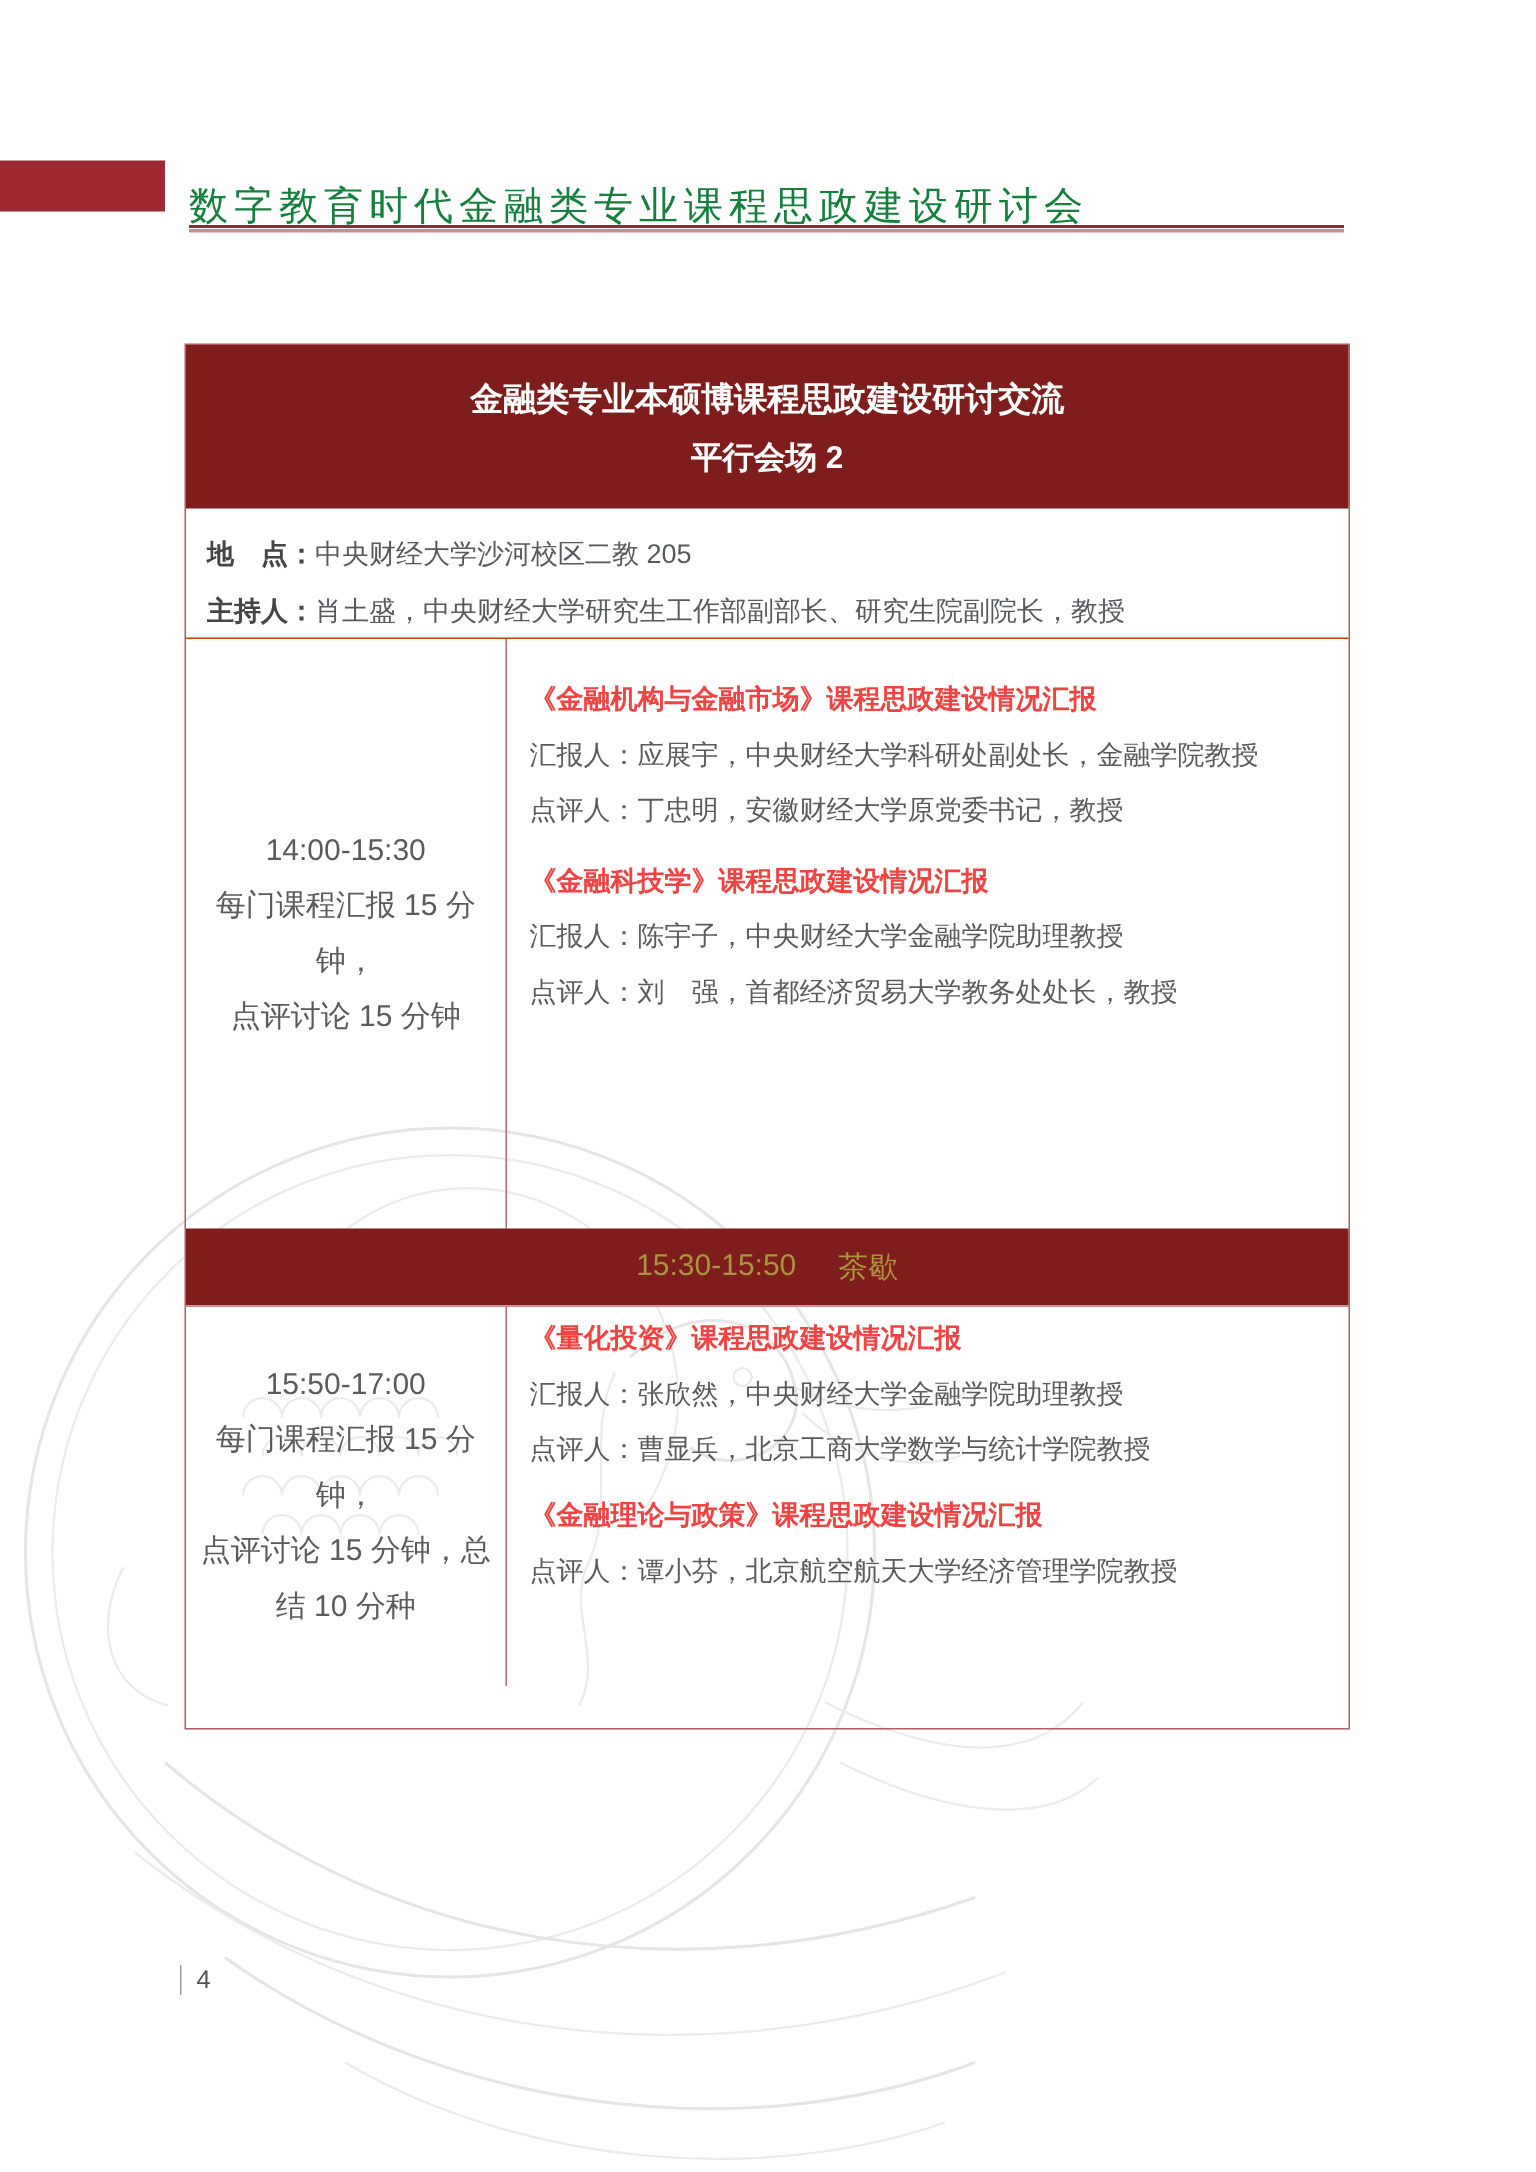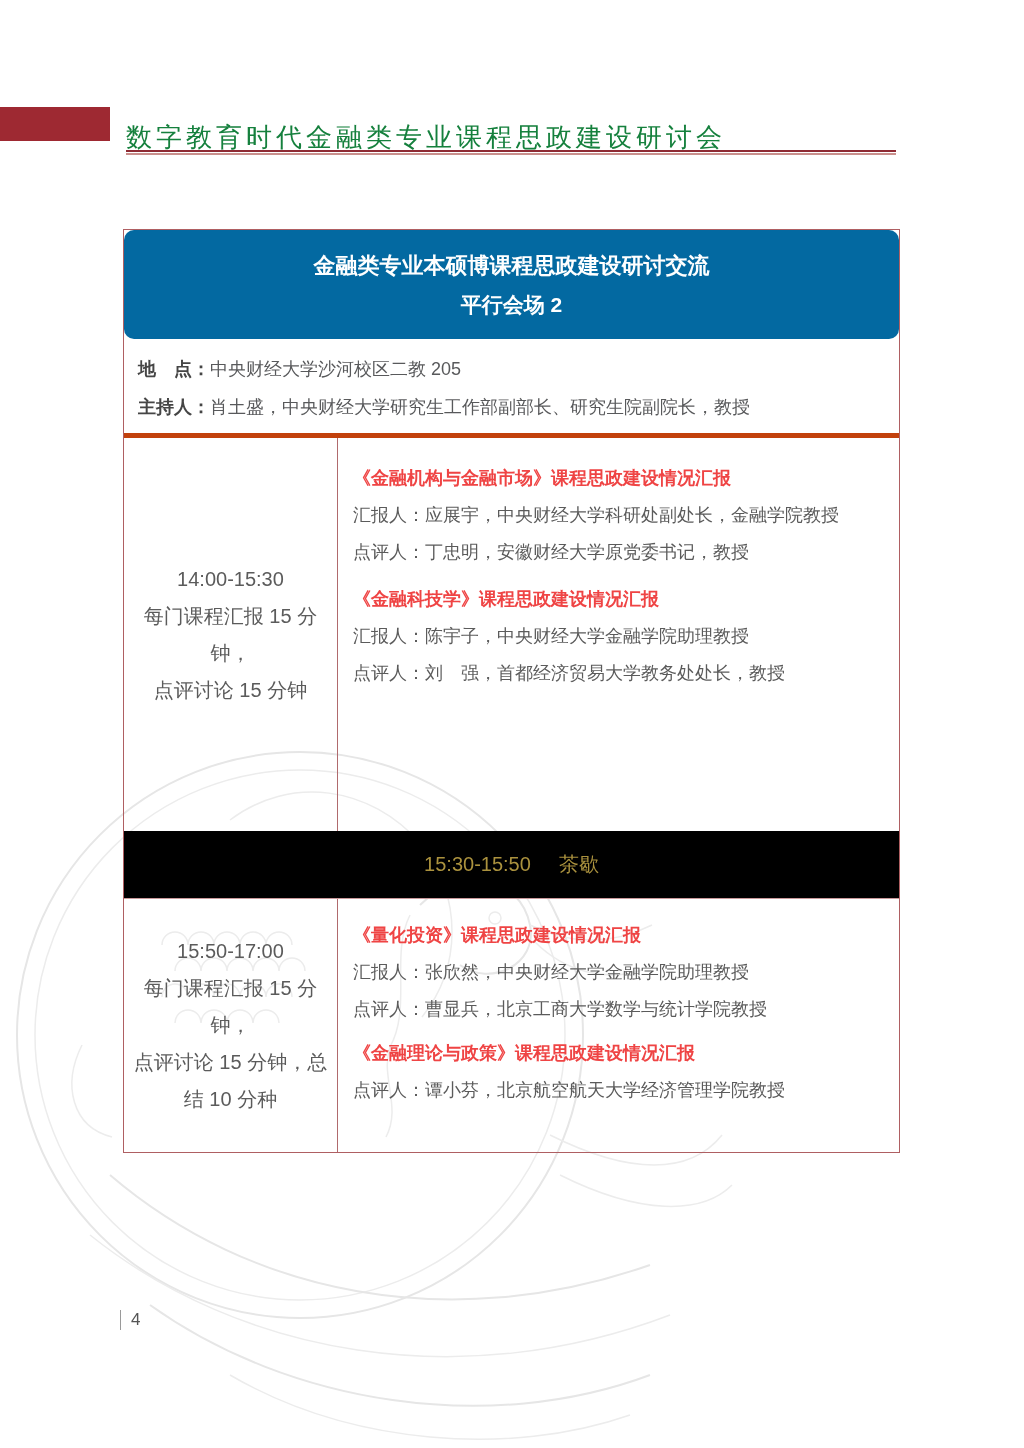--- a/index.html
+++ b/index.html
@@ -41,54 +41,54 @@
 
   
   .agenda-table {
     position: absolute; left: 123px; top: 229px;
     width: 777px; height: 924px;
     border: 1px solid #AF5F62;
     z-index: 1;
     display: flex; flex-direction: column;
   }
   .t-header {
-    height: 109px; background: #0369a1;
+    height: 109px; background: #7f1d1d;
     display: flex; flex-direction: column; align-items: center; justify-content: center;
-    gap: 10px; color: #ffffff; font-weight: bold; border-radius: 10px;
+    gap: 10px; color: #ffffff; font-weight: bold;
   }
   .t-header .line1 { font-size: 22px; }
   .t-header .line2 { font-size: 21px; }
 
   .t-info {
-    height: 99px; padding: 11px 10px 12px 14px;
-    border-bottom: 5px solid #c2410c;
+    height: 87px; padding: 11px 10px 12px 14px;
+    border-bottom: 1px solid #c2410c;
   }
   .info-line { line-height: 38px; font-size: 18px; color: #58595B; }
   .info-line .lbl { font-weight: bold; color: #454545; }
 
   .t-row { display: flex; }
   .t-row.row1 { height: 393px; }
   .t-row.row2 { height: 253px; }
 
   .t-time {
     width: 214px; flex: 0 0 214px;
     border-right: 1px solid #B06A6D;
     display: flex; flex-direction: column; align-items: center; justify-content: center;
     font-size: 20px; color: #5B5B5B; line-height: 37px; text-align: center;
   }
   .t-content {
     flex: 1; padding: 22px 10px 0 15px;
     display: flex; flex-direction: column; gap: 10px;
   }
-  .t-row.row2 .t-content { padding-top: 18px; gap: 7px; }
+  .t-row.row2 .t-content { padding-top: 3px; gap: 7px; }
   .session-group p { line-height: 37px; font-size: 18px; color: #5B5B5B; }
   .session-group .s-title { font-weight: bold; color: #ef4444; }
 
   .t-break {
-    height: 68px; background: #000000;
+    height: 52px; background: #7f1d1d;
     border-bottom: 1px solid #C9999B;
     display: flex; align-items: center; justify-content: center;
     font-size: 20px; color: #AB923E;
   }
   .t-break .b-label { margin-left: 28px; }
 
   
   .page-number {
     position: absolute; left: 120px; top: 1310px; z-index: 1;
     font-size: 17px; color: #555555;

